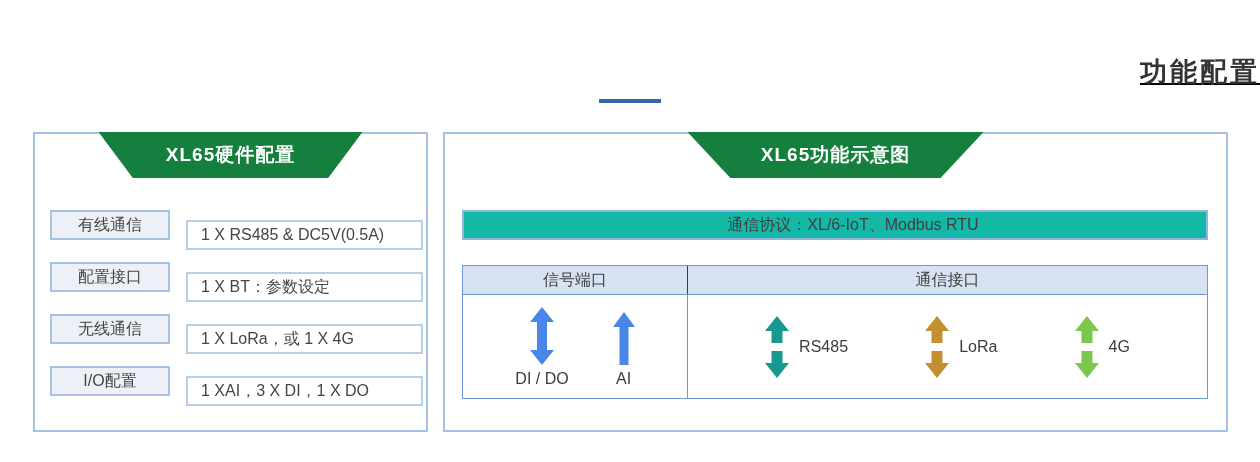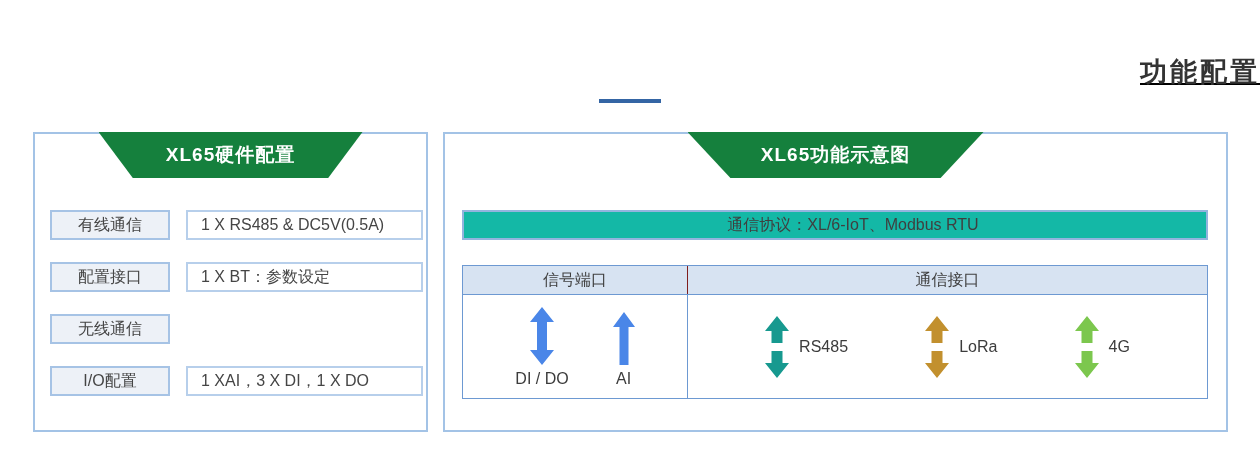--- a/index.html
+++ b/index.html
@@ -46,20 +46,21 @@
     background: #edf1f7; border: 2px solid #a6c3e5;
     display: flex; align-items: center; justify-content: center;
     font-size: 16px; color: #454545;
   }
   .hw-value {
     width: 237px; height: 30px; box-sizing: border-box;
     background: #ffffff; border: 2px solid #b7cfeb;
     display: flex; align-items: center;
     padding-left: 13px; font-size: 16px; color: #454545;
     white-space: nowrap;
+    margin-top: 10px;
   }
 
   
   .protocol-bar {
     position: absolute; left: 17px; top: 76px;
     width: 746px; height: 30px; box-sizing: border-box;
     background: #14b8a6; border: 2px solid #93b4de;
     display: flex; align-items: center; justify-content: center;
     font-size: 16px; color: #3f3f3f; padding-left: 36px;
   }
@@ -106,20 +107,21 @@
   <div class="hw-row hw-row-0">
     <div class="hw-label">有线通信</div>
     <div class="hw-value">1 X RS485 &amp; DC5V(0.5A)</div>
   </div>
   <div class="hw-row hw-row-1">
     <div class="hw-label">配置接口</div>
     <div class="hw-value">1 X BT：参数设定</div>
   </div>
   <div class="hw-row hw-row-2">
     <div class="hw-label">无线通信</div>
+    <div class="hw-value">1 X LoRa，或 1 X 4G</div>
   </div>
   <div class="hw-row hw-row-3">
     <div class="hw-label">I/O配置</div>
     <div class="hw-value">1 XAI，3 X DI，1 X DO</div>
   </div>
 </div>
 
 <div class="panel panel-right">
   <div class="trapezoid trap-right">XL65功能示意图</div>
 

